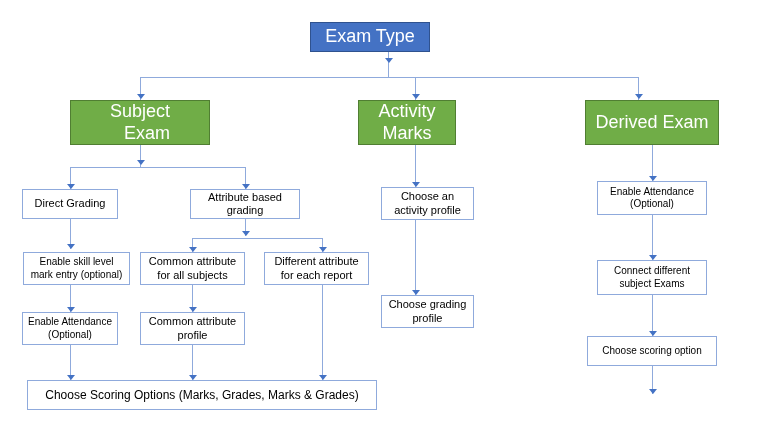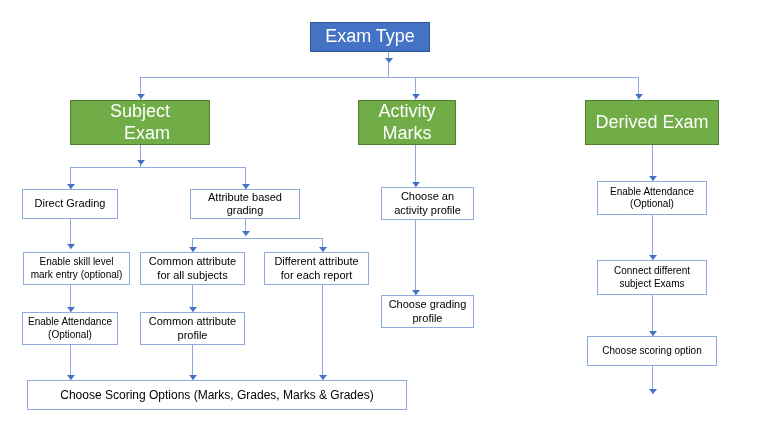--- a/index.html
+++ b/index.html
@@ -151,21 +151,21 @@
 
   <div class="node plain big" style="left:264px; top:252px; width:105px; height:33px;">Different attribute
 for each report</div>
 
   <div class="node plain" style="left:22px; top:312px; width:96px; height:33px;">Enable Attendance
 (Optional)</div>
 
   <div class="node plain big" style="left:140px; top:312px; width:105px; height:33px;">Common attribute
 profile</div>
 
-  <div class="node plain wide" style="left:27px; top:380px; width:380px; height:30px;">Choose Scoring Options (Marks, Grades, Marks &amp; Grades)</div>
+  <div class="node plain wide" style="left:27px; top:380px; width:350px; height:30px;">Choose Scoring Options (Marks, Grades, Marks &amp; Grades)</div>
 
   <div class="node plain big" style="left:381px; top:187px; width:93px; height:33px;">Choose an
 activity profile</div>
 
   <div class="node plain big" style="left:381px; top:295px; width:93px; height:33px;">Choose grading
 profile</div>
 
   <div class="node plain" style="left:597px; top:181px; width:110px; height:34px;">Enable Attendance
 (Optional)</div>
 

